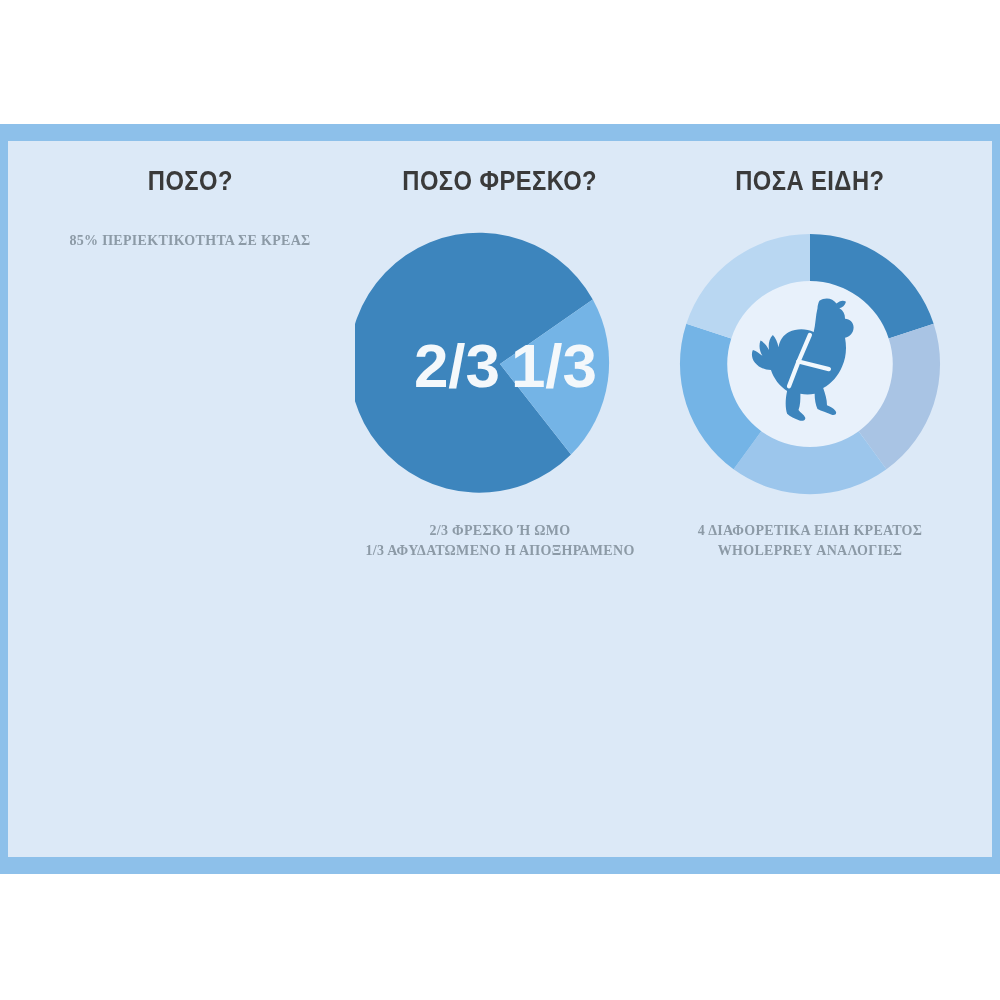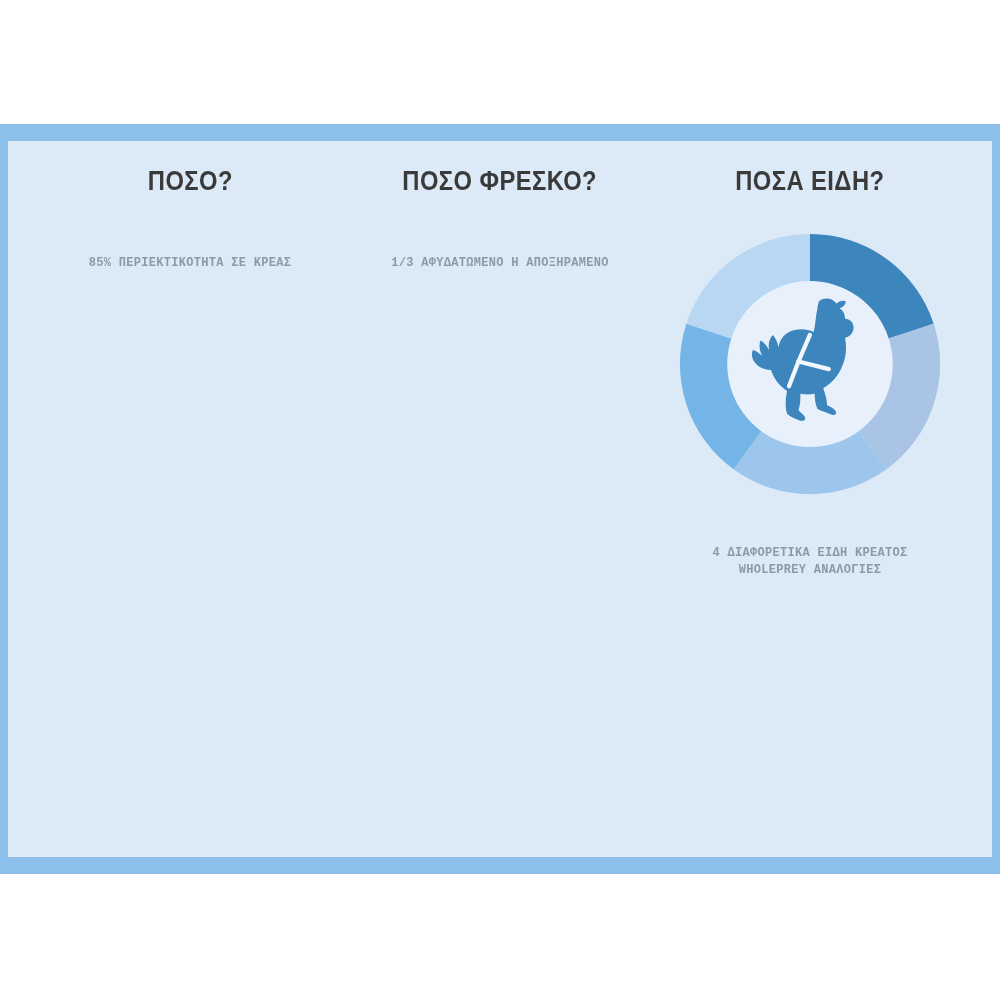--- a/index.html
+++ b/index.html
@@ -78,23 +78,23 @@
   .chart-slot {
     width: 290px;
     height: 290px;
     display: flex;
     align-items: center;
     justify-content: center;
     position: relative;
   }
 
   .caption {
-    margin-top: 36px;
-    font-family: Liberation Mono, monospace;
-    font-size: 12px;
+    margin-top: 12px;
+    font-family: Liberation Serif, serif;
+    font-size: 14px;
     font-weight: bold;
     color: #8c9aa6;
     text-align: center;
     line-height: 1.45;
     letter-spacing: 0.3px;
     white-space: nowrap;
   }
   .caption .cap-line { display: block; }
 
   
@@ -127,22 +127,39 @@
 
 
       <div class="caption">
         <span class="cap-line">85% ΠΕΡΙΕΚΤΙΚΟΤΗΤΑ ΣΕ ΚΡΕΑΣ</span>
       </div>
     </div>
 
     <div class="column">
       <div class="col-heading">ΠΟΣΟ ΦΡΕΣΚΟ?</div>
 
+      <div class="chart-slot">
+        <svg width="290" height="290" viewBox="0 0 290 290">
+
+          <path d="M 237.8 80.6
+                   A 130 130 0 1 0 216.0 235.6
+                   L 145 145
+                   Z" fill="#3d85bd"></path>
+
+          <path d="M 237.8 80.6
+                   A 130 130 0 0 1 216.0 235.6
+                   L 145 145
+                   Z" fill="#74b4e6"></path>
+          <text x="102" y="168" text-anchor="middle" class="pie-label">2/3</text>
+          <text x="199" y="168" text-anchor="middle" class="pie-label">1/3</text>
+        </svg>
+      </div>
 
       <div class="caption">
+        <span class="cap-line">2/3 ΦΡΕΣΚΟ Ή ΩΜΟ</span>
         <span class="cap-line">1/3 ΑΦΥΔΑΤΩΜΕΝΟ Η ΑΠΟΞΗΡΑΜΕΝΟ</span>
       </div>
     </div>
 
     <div class="column">
       <div class="col-heading">ΠΟΣΑ ΕΙΔΗ?</div>
 
       <div class="chart-slot">
         <svg width="290" height="290" viewBox="0 0 290 290">
 

